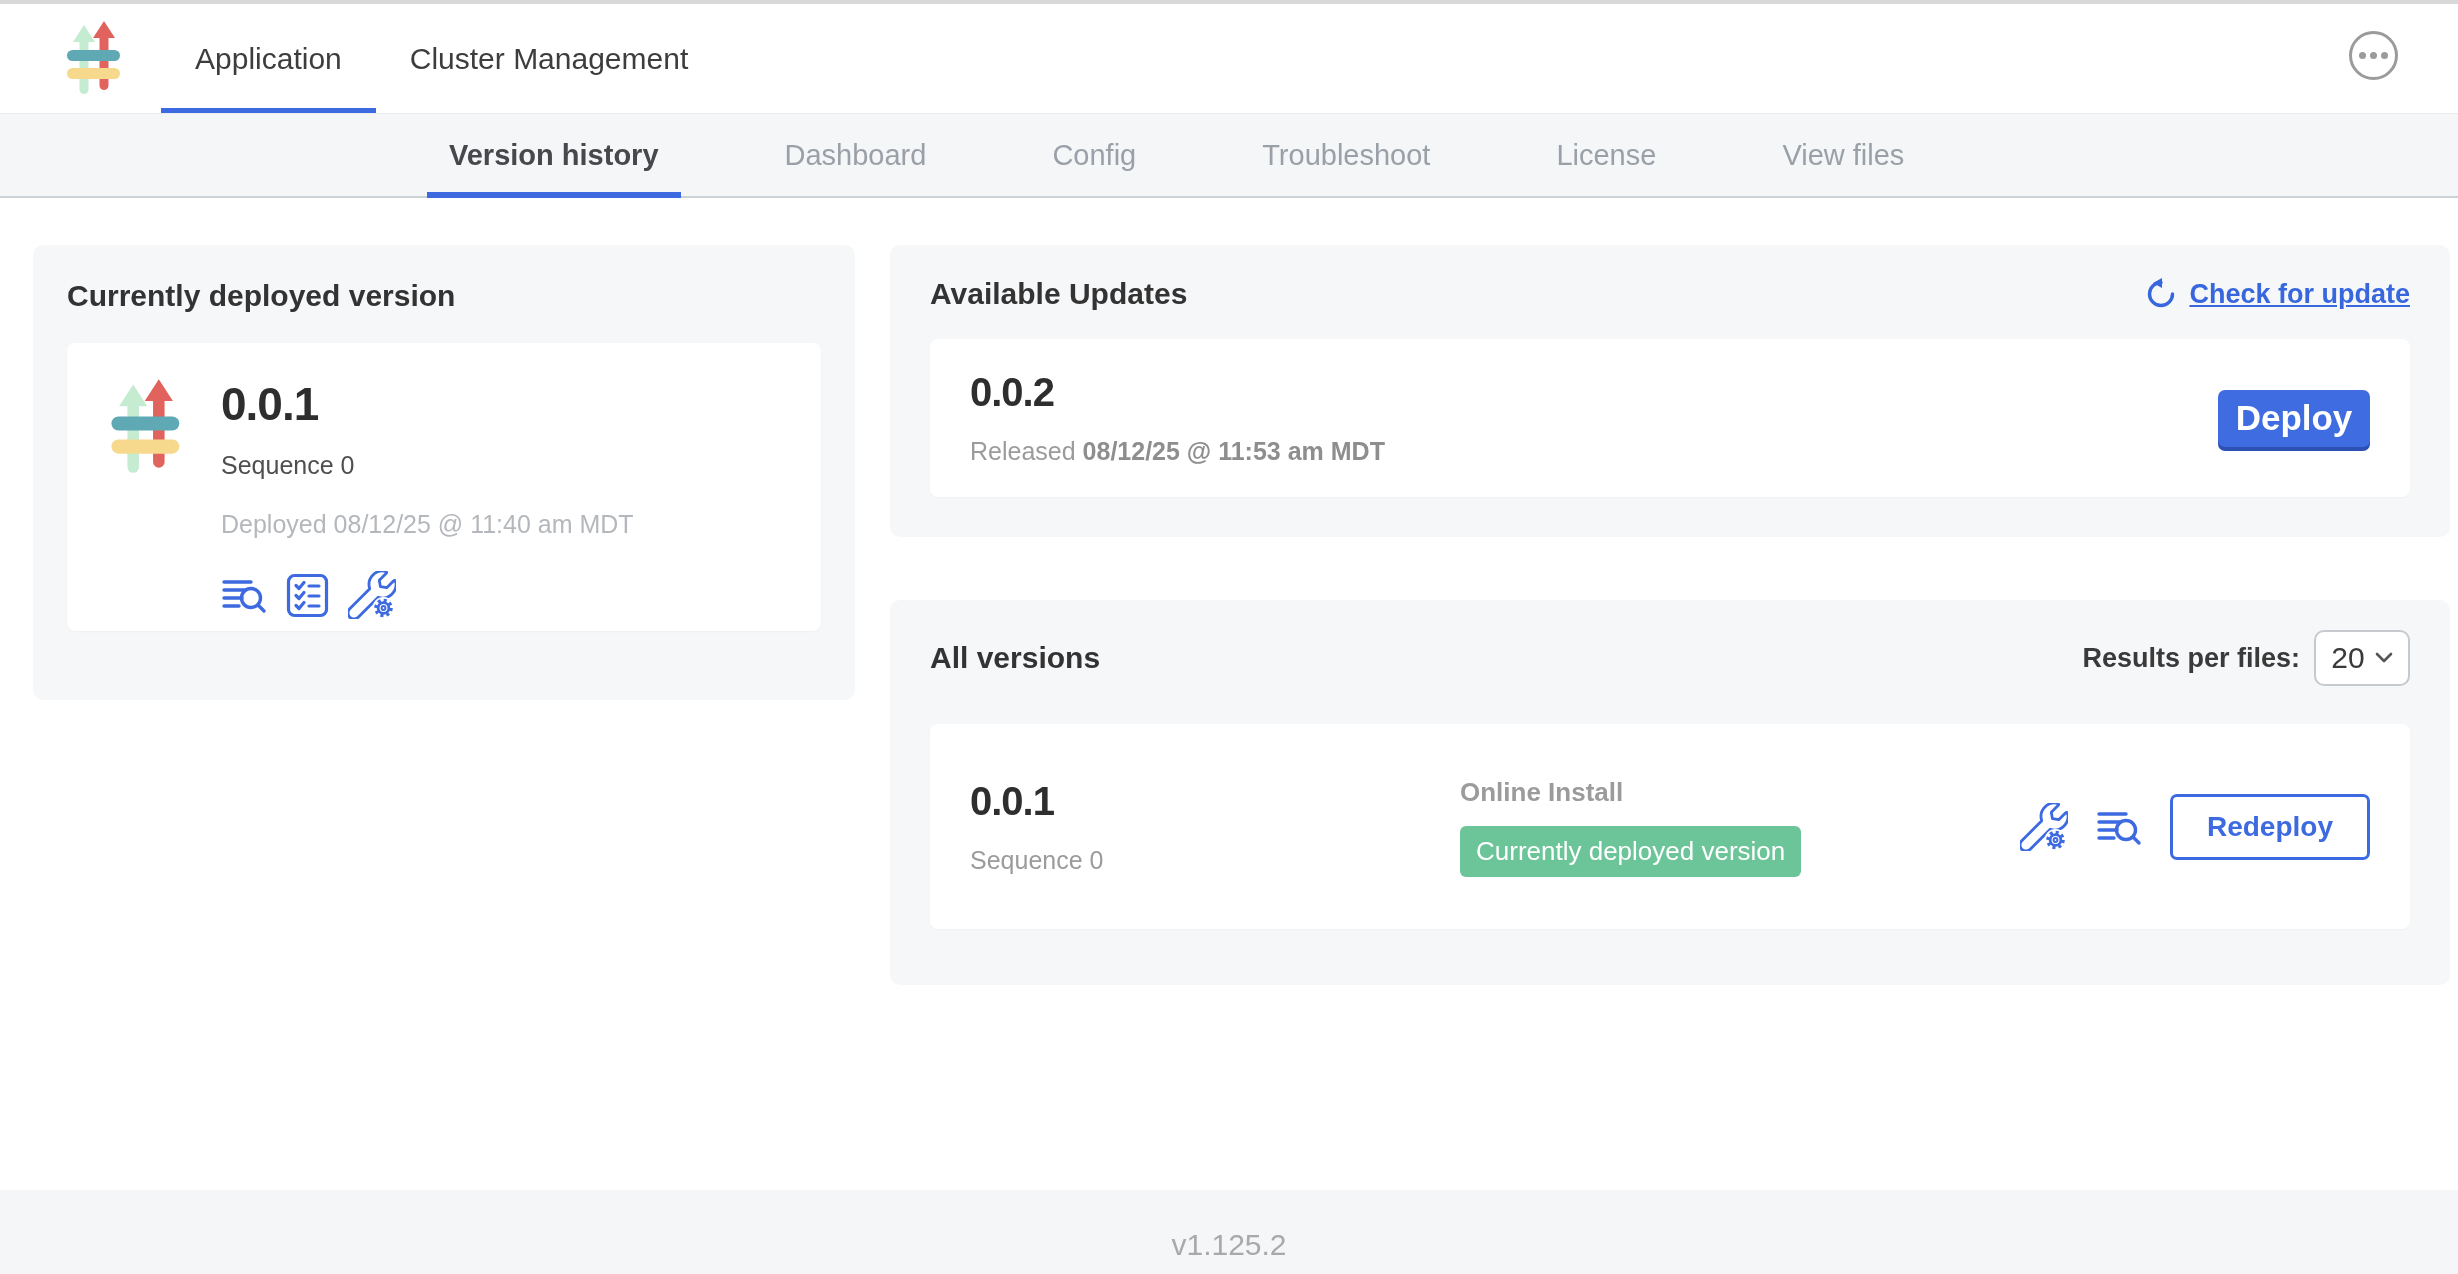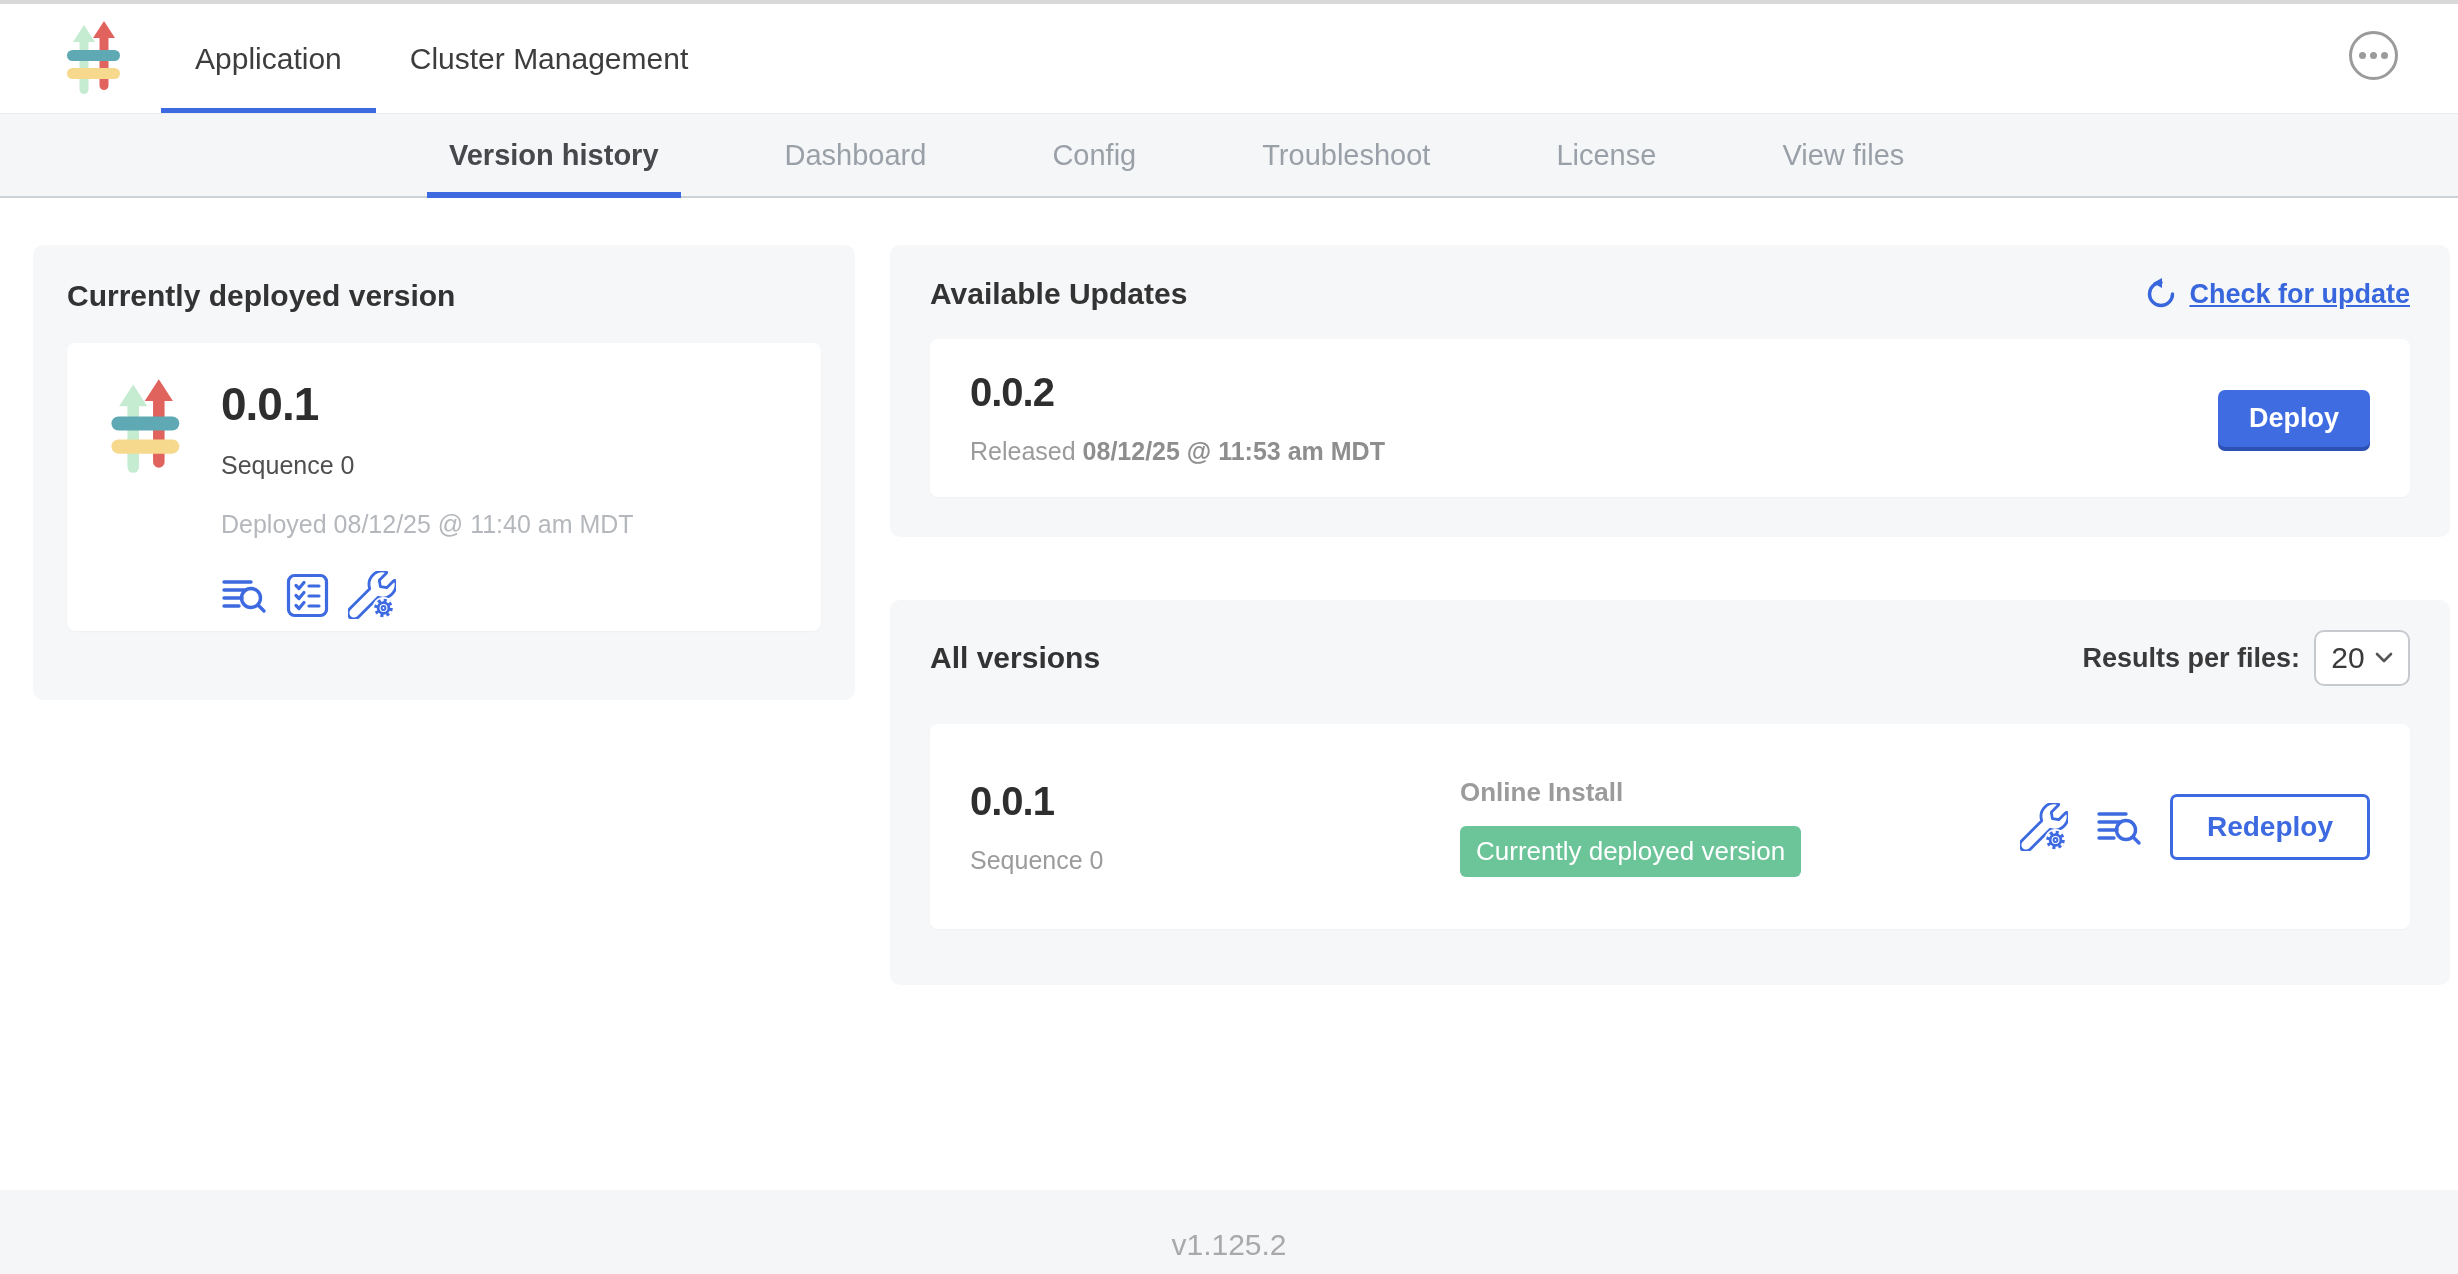--- a/index.html
+++ b/index.html
@@ -47,21 +47,21 @@
 
   
   .updates-card { left:890px; top:245px; width:1560px; height:292px; padding:32px 40px; }
   .card-head { display:flex; align-items:center; justify-content:space-between; }
   .check-link { display:flex; align-items:center; gap:12px; color:#3866dd; font-size:27px; font-weight:600; cursor:pointer; text-decoration:none; }
   .check-link .link-text { text-decoration:underline; }
   .update-row { margin-top:28px; height:158px; padding:26px 40px; display:flex; align-items:center; justify-content:space-between; }
   .version-md { font-size:40px; font-weight:800; color:#2e2e2e; letter-spacing:-1px; }
   .released { margin-top:22px; font-size:25px; color:#9b9b9b; }
   .released b { font-weight:700; color:#8e8e8e; }
-  .deploy-btn { width:152px; height:57px; background:#3f6ce0; border:none; border-radius:7px; color:#fff; font-family:inherit; font-size:27px; font-weight:700; box-shadow:0 4px 0 #2d50b5; cursor:pointer; }
+  .deploy-btn { width:152px; height:57px; background:#3f6ce0; border:none; border-radius:7px; color:#fff; font-family:inherit; font-size:35px; font-weight:700; box-shadow:0 4px 0 #2d50b5; cursor:pointer; }
 
   .allversions-card { left:890px; top:600px; width:1560px; height:385px; padding:30px 40px; }
   .rpp { display:flex; align-items:center; gap:14px; }
   .rpp-label { font-size:27px; font-weight:700; color:#3a3a3a; }
   .rpp-select { width:96px; height:56px; background:#fff; border:2px solid #c6cacf; border-radius:10px; display:flex; align-items:center; justify-content:center; gap:10px; font-size:30px; color:#3a3a3a; cursor:pointer; }
   .version-row { margin-top:38px; height:205px; padding:30px 40px; display:flex; align-items:center; }
   .vr-col1 { width:490px; }
   .version-sm { font-size:40px; font-weight:800; color:#2e2e2e; letter-spacing:-1px; }
   .seq-light { margin-top:22px; font-size:25px; color:#9b9b9b; }
   .vr-col2 .install-type { font-size:26px; font-weight:600; color:#9b9b9b; }

